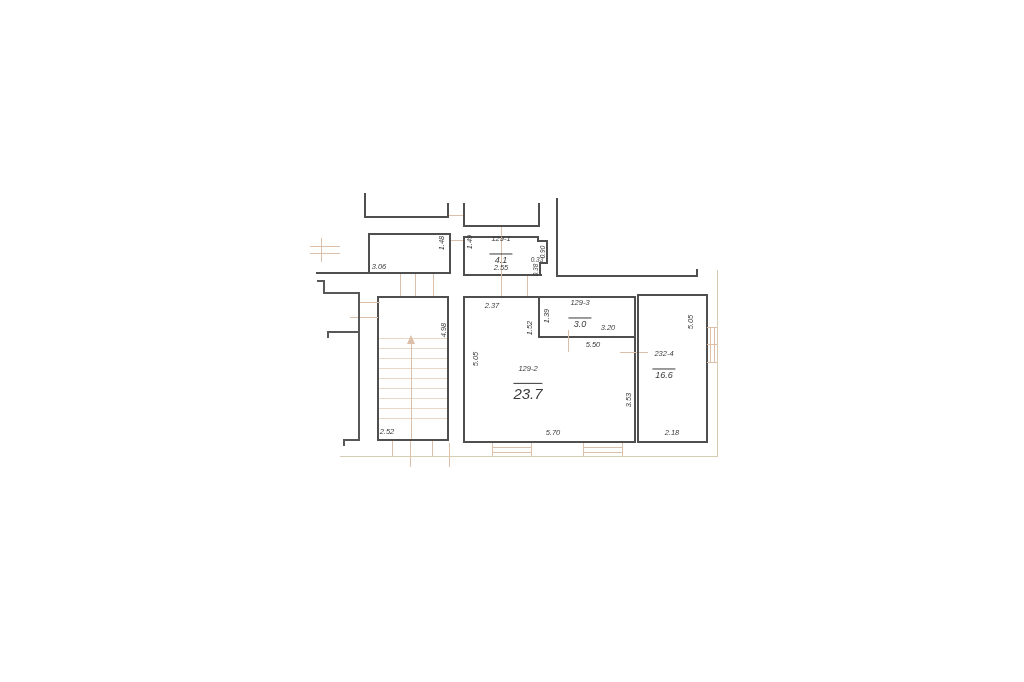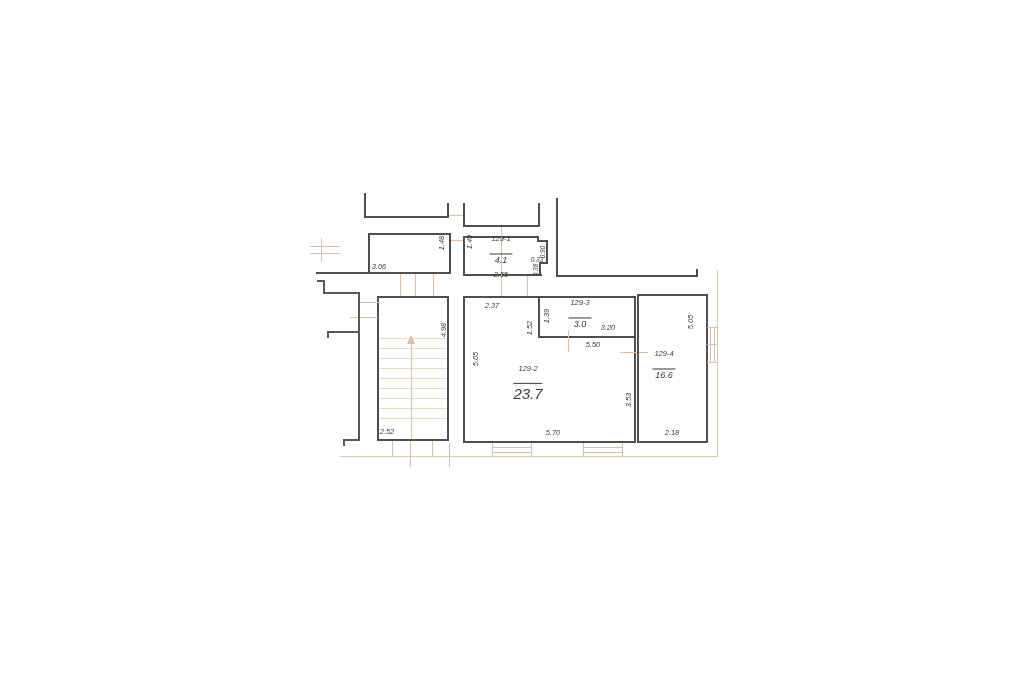--- a/index.html
+++ b/index.html
@@ -132,28 +132,28 @@
   </div>
   <div class="roomlbl big" style="left:528px;top:384px">
     <div class="num">129-2</div>
     <div class="area">23.7</div>
   </div>
   <div class="roomlbl" style="left:580px;top:315px">
     <div class="num">129-3</div>
     <div class="area">3.0</div>
   </div>
   <div class="roomlbl" style="left:664px;top:366px">
-    <div class="num">129-4</div>
+    <div class="num">232-4</div>
     <div class="area">16.6</div>
   </div>
 
   <div class="txt" style="left:379px;top:267px">3.06</div>
   <div class="txt rot" style="left:442px;top:243px">1.48</div>
   <div class="txt rot" style="left:470px;top:242px">1.49</div>
-  <div class="txt" style="left:501px;top:275px">2.55</div>
+  <div class="txt" style="left:501px;top:268px">2.55</div>
   <div class="txt rot tiny" style="left:543px;top:252px">0.90</div>
   <div class="txt tiny" style="left:537px;top:260px">0.33</div>
   <div class="txt rot tiny" style="left:536px;top:270px">0.38</div>
   <div class="txt" style="left:387px;top:432px">2.52</div>
   <div class="txt rot" style="left:444px;top:330px">4.98</div>
   <div class="txt" style="left:492px;top:306px">2.37</div>
   <div class="txt rot" style="left:476px;top:359px">5.05</div>
   <div class="txt" style="left:553px;top:433px">5.70</div>
   <div class="txt rot" style="left:629px;top:400px">3.53</div>
   <div class="txt rot" style="left:530px;top:328px">1.52</div>

